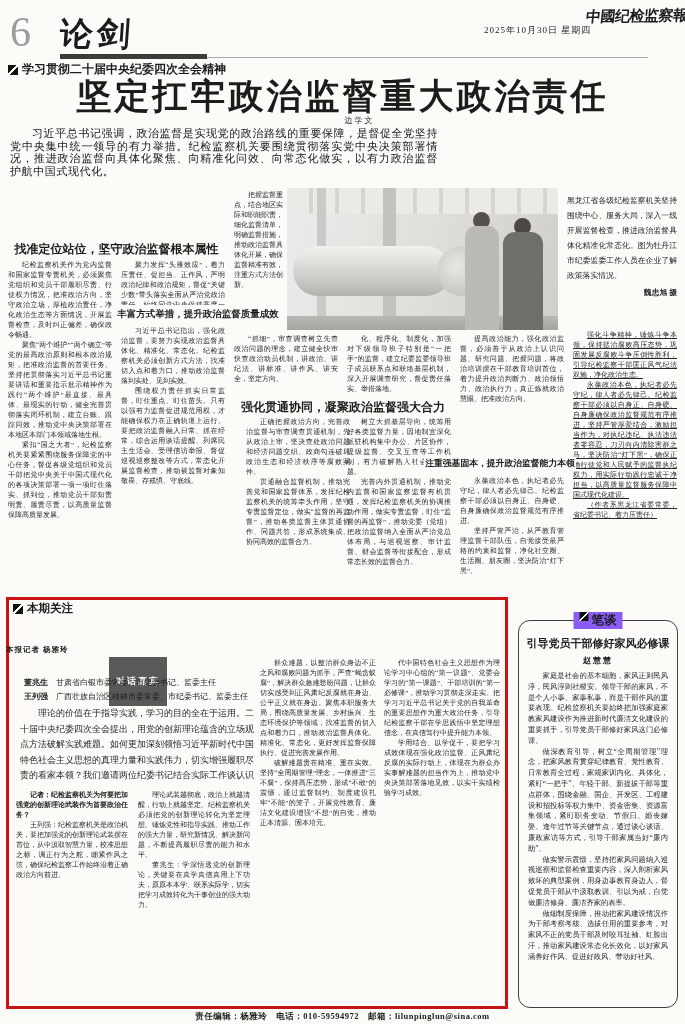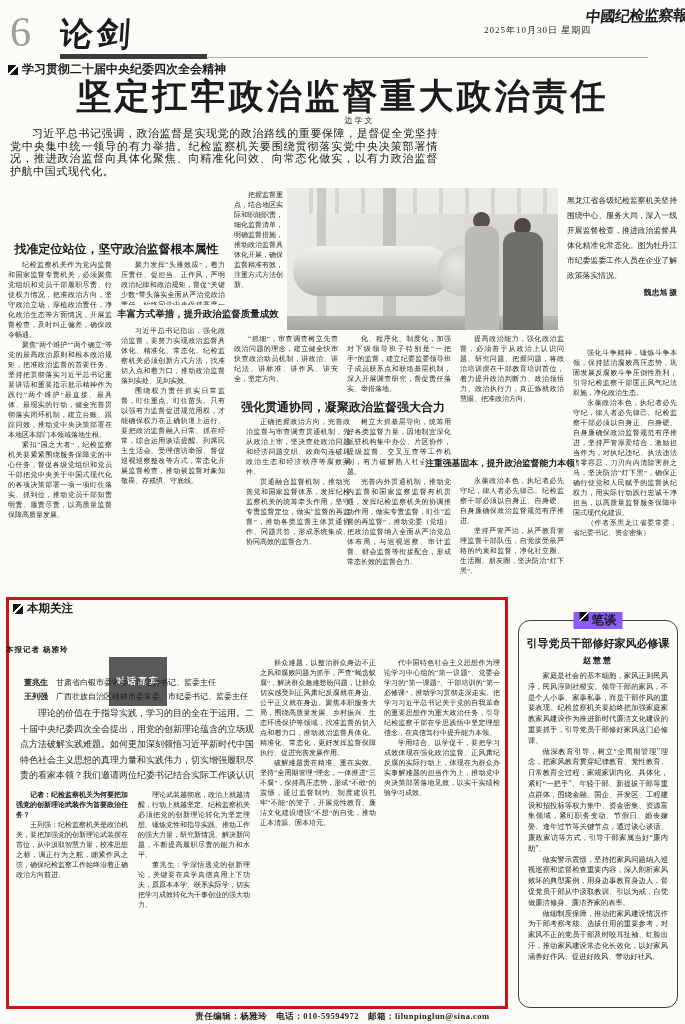--- a/index.html
+++ b/index.html
@@ -134,23 +134,23 @@
       <p class="para">树立大抓基层导向，统筹用好各类监督力量，因地制宜深化派驻机构集中办公、片区协作，提级监督、交叉互查等工作机制，有力破解熟人社会监督难题。</p>
       <p class="para">完善内外贯通机制，推动党内监督和国家监察监督有机贯通，发挥纪检监察机关的协调推动作用，做实专责监督，盯住“监督的再监督”，推动党委（党组）把政治监督纳入全面从严治党总体布局，与巡视巡察、审计监督、财会监督等衔接配合，形成常态长效的监督合力。</p>
     </div>
   <div class="abs just col" style="left:460px;top:334px;width:104px;height:120px;">
       <p class="para">提高政治能力，强化政治监督，必须善于从政治上认识问题、研究问题、把握问题，将政治培训摆在干部教育培训首位，着力提升政治判断力、政治领悟力、政治执行力，真正炼就政治慧眼、把准政治方向。</p>
     </div>
   <div class="abs just col" style="left:460px;top:476px;width:104px;height:114px;">
       <p class="para">永葆政治本色，执纪者必先守纪，律人者必先律己。纪检监察干部必须以自身正、自身硬、自身廉确保政治监督规范有序推进。</p>
       <p class="para">坚持严管严治，从严教育管理监督干部队伍，自觉接受最严格的约束和监督，净化社交圈、生活圈、朋友圈，坚决防治“灯下黑”。</p>
     </div>
-  <div class="abs just col" style="left:573px;top:348px;width:104px;height:248px;">
+  <div class="abs just col" style="left:573px;top:330px;width:104px;height:248px;text-decoration:underline;">
     <span><p class="para">强化斗争精神，锤炼斗争本领，保持惩治腐败高压态势，巩固发展反腐败斗争压倒性胜利，引导纪检监察干部匡正风气纪法双施，净化政治生态。</p><p class="para">永葆政治本色，执纪者必先守纪，律人者必先律己。纪检监察干部必须以自身正、自身硬、自身廉确保政治监督规范有序推进，坚持严管厚爱结合，激励担当作为，对执纪违纪、执法违法者零容忍，刀刃向内清除害群之马，坚决防治“灯下黑”，确保正确行使党和人民赋予的监督执纪权力，用实际行动践行忠诚干净担当，以高质量监督服务保障中国式现代化建设。</p></span>
-    <p class="para author-note">（作者系黑龙江省委常委，省纪委书记、资金密集）</p>
+    <p class="para author-note">（作者系黑龙江省委常委，省纪委书记、着力压责任）</p>
   </div>
 
   <div class="abs focus-box"></div>
   <div class="abs focus-label">
     <span class="sq-icon"></span>
     <span>本期关注</span>
   </div>
   <div class="abs focus-byline">本报记者 杨雅玲</div>
   <div class="abs guest-badge">对话嘉宾</div>
   <div class="abs guest-row" style="top:677px;">

